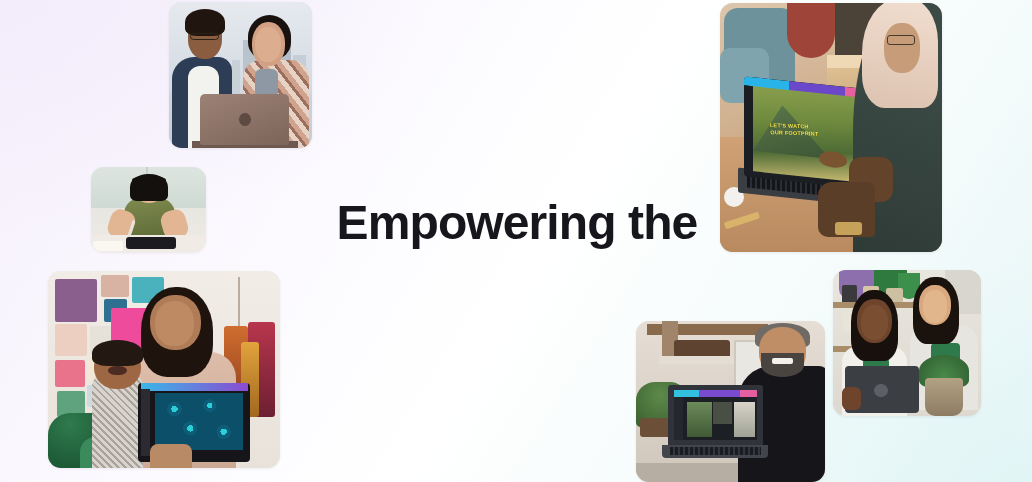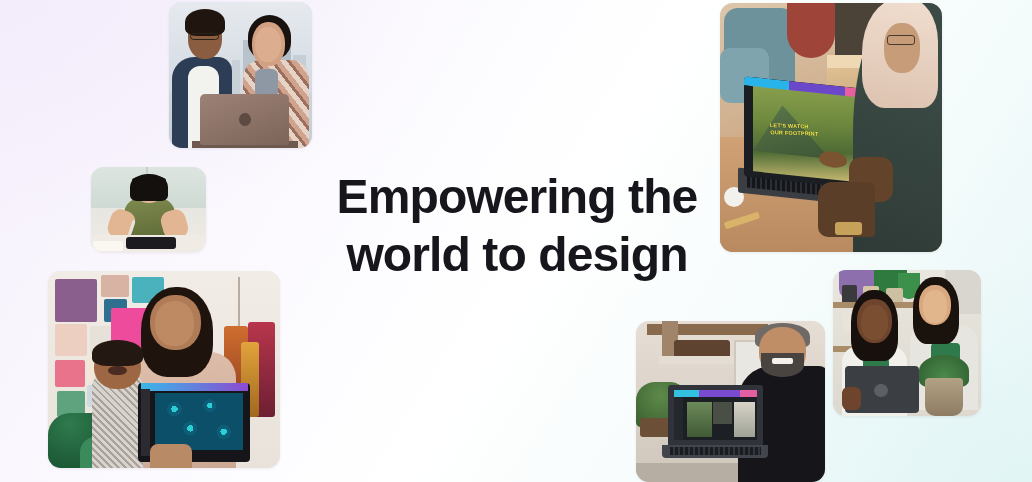--- a/index.html
+++ b/index.html
@@ -34,21 +34,21 @@
     top: 168px;
     width: 374px;
     text-align: center;
     font-size: 48px;
     line-height: 58px;
     font-weight: 700;
     letter-spacing: -0.9px;
     color: #16161c;
     white-space: nowrap;
   }
-  .headline .line { display: block; }
+  .headline .line { display: block; margin-top: 26px; }
 
   
   .card {
     position: absolute;
     border-radius: 13px;
     overflow: hidden;
     background: #e9e9ee;
     box-shadow: 0 1px 3px rgba(20,16,40,0.07);
   }
   .card .photo {
@@ -243,21 +243,20 @@
   .pl-plantpot{ left:62%; bottom:0; width:26%; height:26%; background:linear-gradient(180deg,#b3a184,#8d7c63); border-radius:4px 4px 10px 10px; }
   .pl-plantleaf{ left:58%; bottom:20%; width:34%; height:22%; background:radial-gradient(circle at 50% 70%,#4b8a4a,#2d5c2f); border-radius:50% 50% 20% 20%; }
 </style>
 </head>
 <body>
 
 <div class="hero">
 
   <h1 class="headline">
     <span class="line">Empowering the</span>
-    <span class="line">world to design</span>
   </h1>
 
   <div class="card c-duo">
     <div class="photo">
       <div class="bg duo-bg"></div>
       <div class="sh duo-sky"></div>
       <div class="sh duo-b1"></div>
         <div class="sh duo-b2"></div>
         <div class="sh duo-b3"></div>
       <div class="sh duo-b4"></div>

